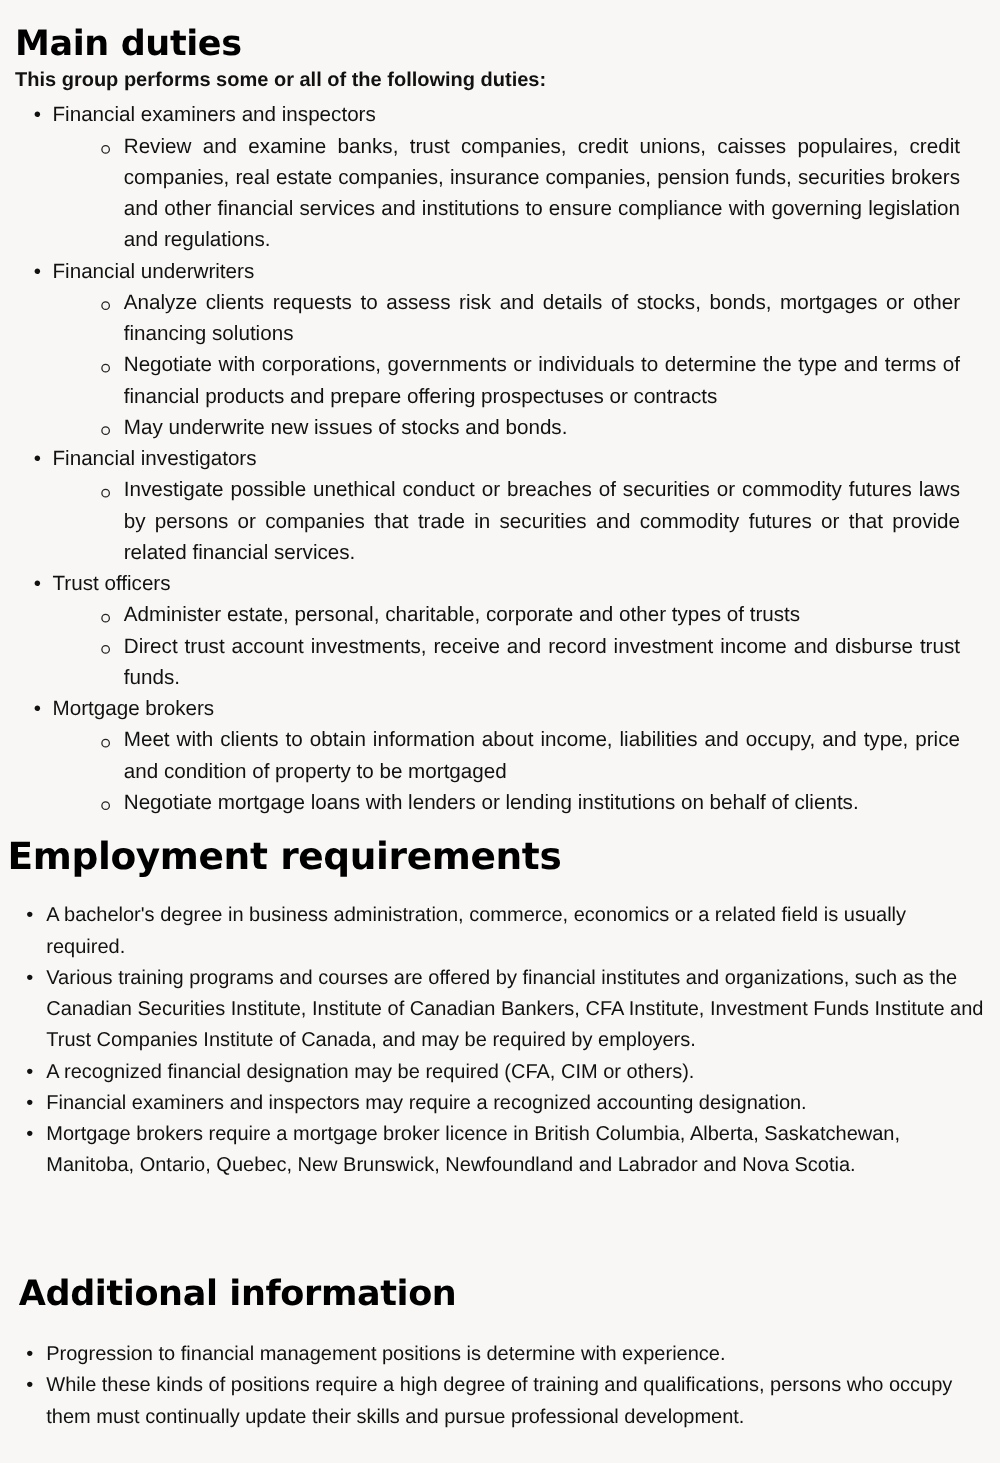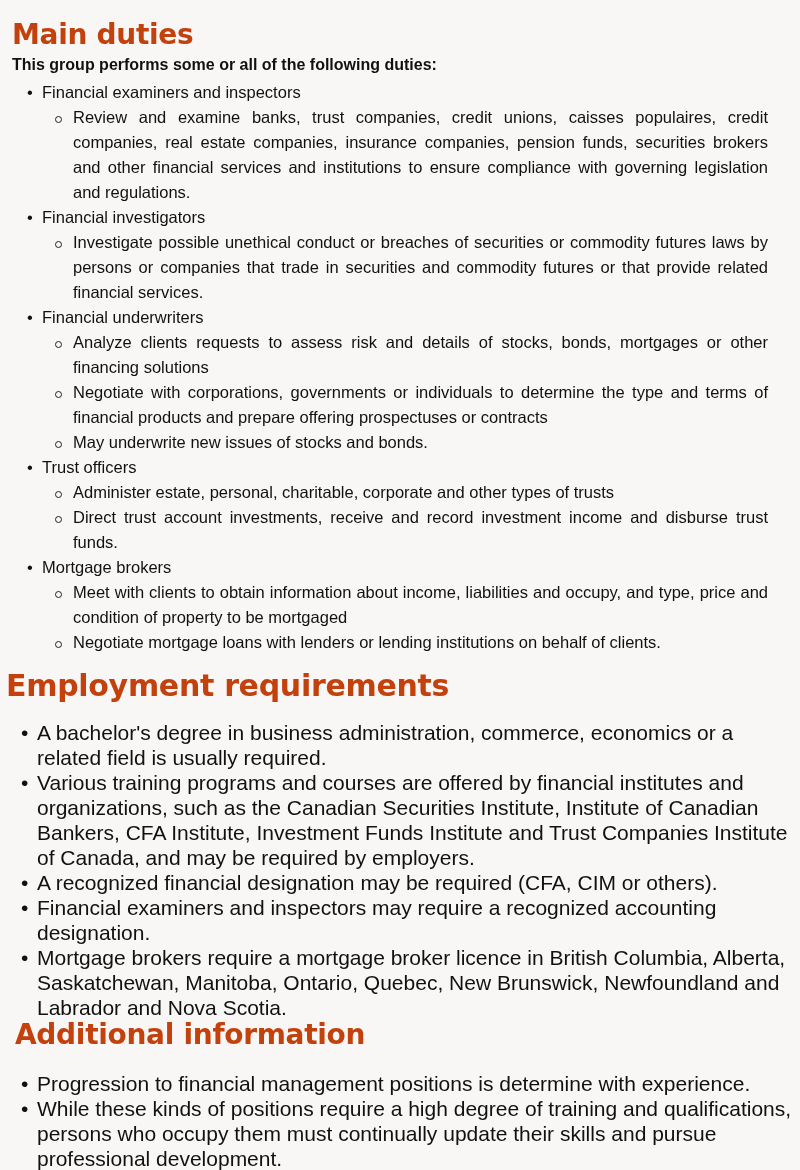--- a/index.html
+++ b/index.html
@@ -3,62 +3,62 @@
 <meta charset="utf-8">
 <style>
   html, body { margin:0; padding:0; }
   body {
     width:800px; height:1170px; overflow:hidden;
     background:#f8f7f5; color:#111;
     font-family:"Liberation Sans", sans-serif;
   }
   h2 {
     font-family:"DejaVu Sans", sans-serif;
-    font-weight:bold; margin:0; letter-spacing:-0.3px; color:#c2410c;
+    font-weight:bold; margin:0; letter-spacing:-0.3px; color:#000000;
   }
   .h-main { position:absolute; left:12px; top:18px; font-size:28px; }
   .intro { position:absolute; left:12px; top:56px; font-size:16px; font-weight:bold; }
   ul { margin:0; padding:0; list-style:none; }
   .duties { position:absolute; left:24px; top:80px; width:744px; }
   .duty-title { position:relative; padding-left:18px; font-weight:normal; font-size:16.5px; line-height:25px; }
   .duty-title::before { content:"•"; position:absolute; left:3px; top:0; }
   .subs { padding-left:49px; }
-  .sub { position:relative; font-size:16.5px; line-height:25px; text-align:justify; }
+  .sub { position:relative; font-size:16.5px; line-height:25px; text-align:justify;margin-left:26px; }
   .sub::before { content:""; position:absolute; left:-18px; top:11px; width:5px; height:5px; border:1px solid #222; border-radius:50%; }
   .h-emp { position:absolute; left:6px; top:668px; font-size:30px; }
   .emp { position:absolute; left:18px; top:720px; width:770px; }
-  .item { position:relative; padding-left:19px; font-size:21px; line-height:25px; }
+  .item { position:relative; padding-left:19px; font-size:16px; line-height:25px; }
   .item::before { content:"•"; position:absolute; left:3px; top:0; }
   .h-add { position:absolute; left:15px; top:1018px; font-size:28px; }
   .add { position:absolute; left:18px; top:1071px; width:780px; }
 </style>
 </head>
 <body>
 
 <h2 class="h-main">Main duties</h2>
 <div class="intro">This group performs some or all of the following duties:</div>
 <ul class="duties" id="duties">
     <li>
       <div class="duty-title">Financial examiners and inspectors</div>
       <ul class="subs">
         <li class="sub">Review and examine banks, trust companies, credit unions, caisses populaires, credit companies, real estate companies, insurance companies, pension funds, securities brokers and other financial services and institutions to ensure compliance with governing legislation and regulations.</li>
       </ul>
     </li>
     <li>
-      <div class="duty-title">Financial investigators</div>
-      <ul class="subs">
-        <li class="sub">Investigate possible unethical conduct or breaches of securities or commodity futures laws by persons or companies that trade in securities and commodity futures or that provide related financial services.</li>
-      </ul>
-    </li>
-    <li>
       <div class="duty-title">Financial underwriters</div>
       <ul class="subs">
         <li class="sub">Analyze clients requests to assess risk and details of stocks, bonds, mortgages or other financing solutions</li>
         <li class="sub">Negotiate with corporations, governments or individuals to determine the type and terms of financial products and prepare offering prospectuses or contracts</li>
         <li class="sub">May underwrite new issues of stocks and bonds.</li>
+      </ul>
+    </li>
+    <li>
+      <div class="duty-title">Financial investigators</div>
+      <ul class="subs">
+        <li class="sub">Investigate possible unethical conduct or breaches of securities or commodity futures laws by persons or companies that trade in securities and commodity futures or that provide related financial services.</li>
       </ul>
     </li>
     <li>
       <div class="duty-title">Trust officers</div>
       <ul class="subs">
         <li class="sub">Administer estate, personal, charitable, corporate and other types of trusts</li>
         <li class="sub">Direct trust account investments, receive and record investment income and disburse trust funds.</li>
       </ul>
     </li>
     <li>

